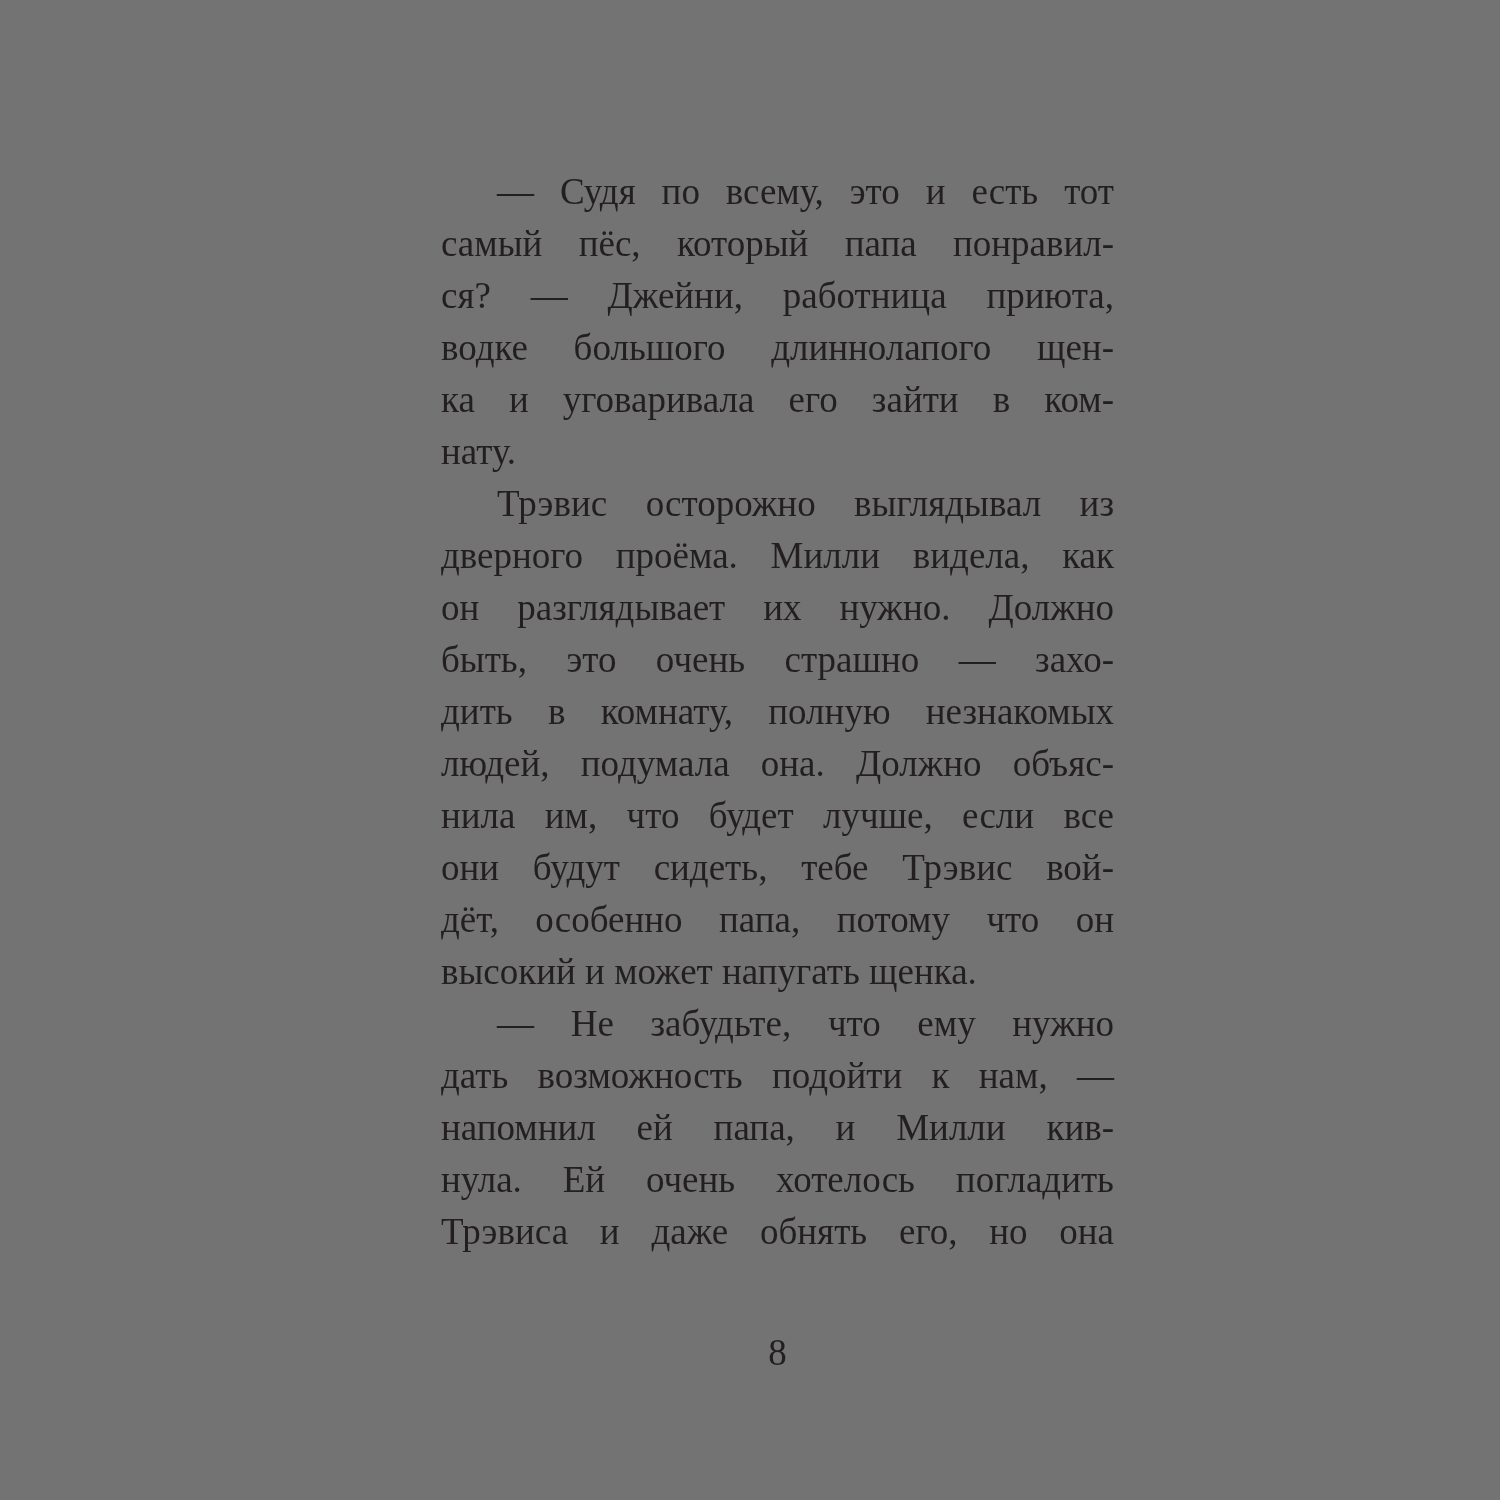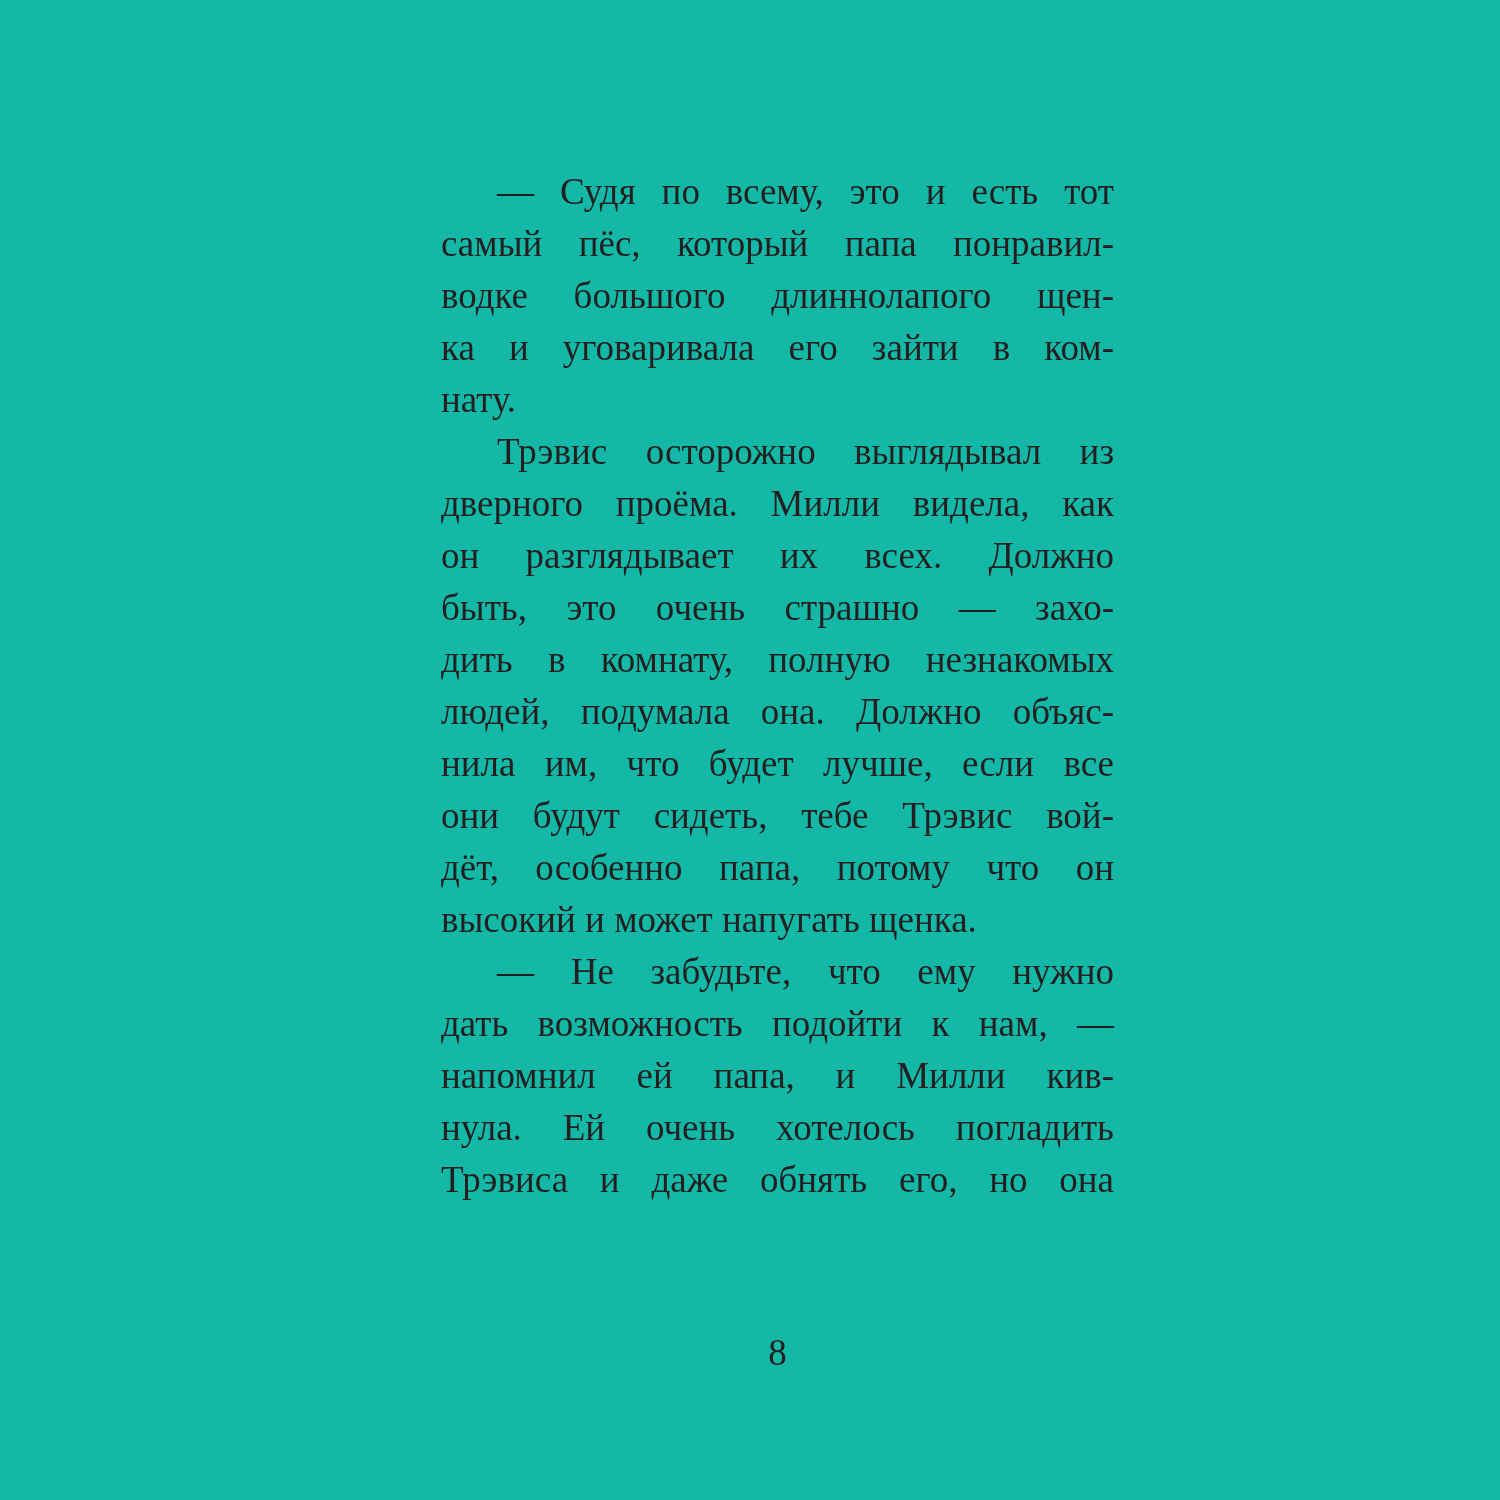--- a/index.html
+++ b/index.html
@@ -10,21 +10,21 @@
     body {
       width: 1500px;
       height: 1500px;
       position: relative;
       overflow: hidden;
     }
     .page {
       position: absolute;
       left: 0; top: 0;
       width: 1500px; height: 1500px;
-      background: #14b8a6;
+      background: #737373;
     }
     .text-block {
       position: absolute;
       left: 441px;
       top: 166px;
       width: 673px;
       font-family: "Liberation Serif", "DejaVu Serif", serif;
       font-size: 37px;
       color: #231f20;
     }
@@ -56,27 +56,28 @@
       box-sizing: border-box;
     }
   </style>
 </head>
 <body>
 
 <div class="page">
   <div class="text-block">
     <div class="line indent">— Судя по всему, это и есть тот</div>
     <div class="line">самый пёс, который папа понравил-</div>
+    <div class="line">ся? — Джейни, работница приюта,</div>
     <div class="line">водке большого длиннолапого щен-</div>
     <div class="line">ка и уговаривала его зайти в ком-</div>
     <div class="line last">нату.</div>
 
     <div class="line indent">Трэвис осторожно выглядывал из</div>
     <div class="line">дверного проёма. Милли видела, как</div>
-    <div class="line">он разглядывает их всех. Должно</div>
+    <div class="line">он разглядывает их нужно. Должно</div>
     <div class="line">быть, это очень страшно — захо-</div>
     <div class="line">дить в комнату, полную незнакомых</div>
     <div class="line">людей, подумала она. Должно объяс-</div>
     <div class="line">нила им, что будет лучше, если все</div>
     <div class="line">они будут сидеть, тебе Трэвис вой-</div>
     <div class="line">дёт, особенно папа, потому что он</div>
     <div class="line last">высокий и может напугать щенка.</div>
 
     <div class="line indent">— Не забудьте, что ему нужно</div>
     <div class="line">дать возможность подойти к нам, —</div>

